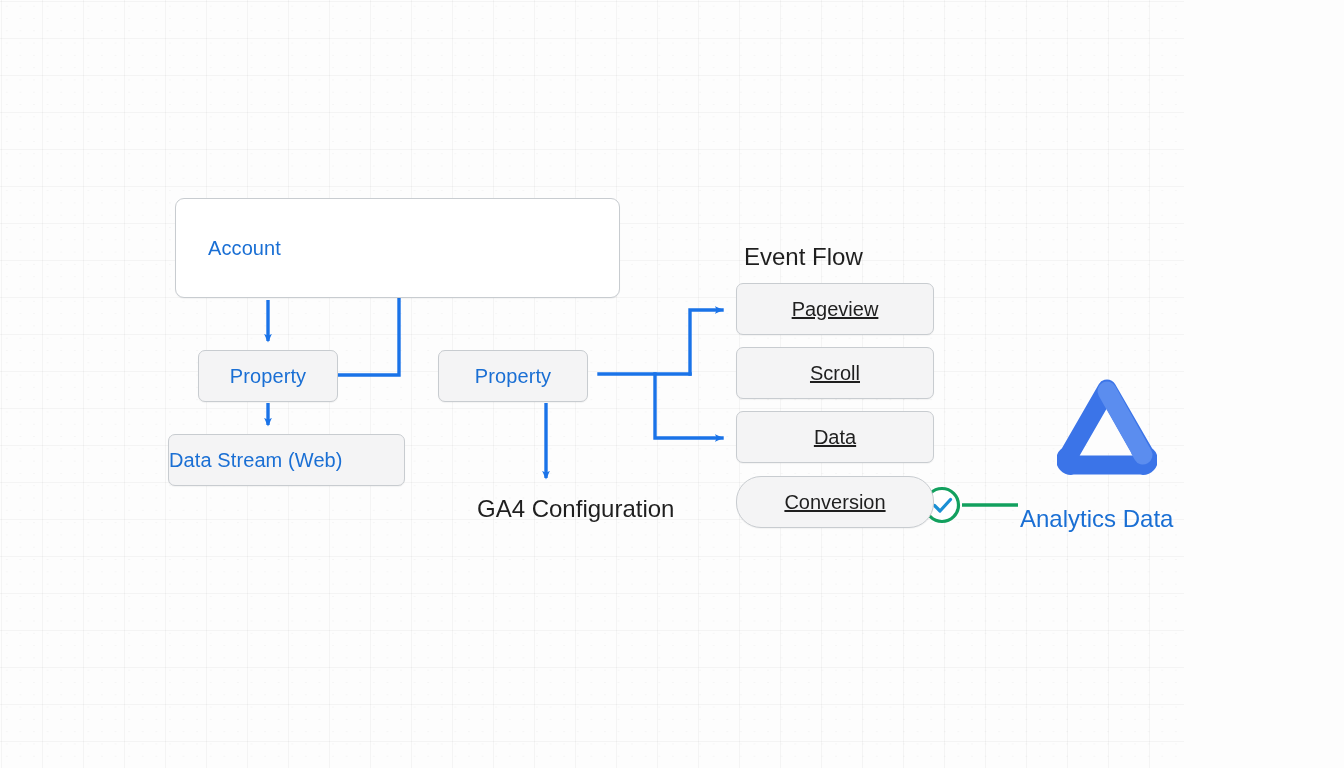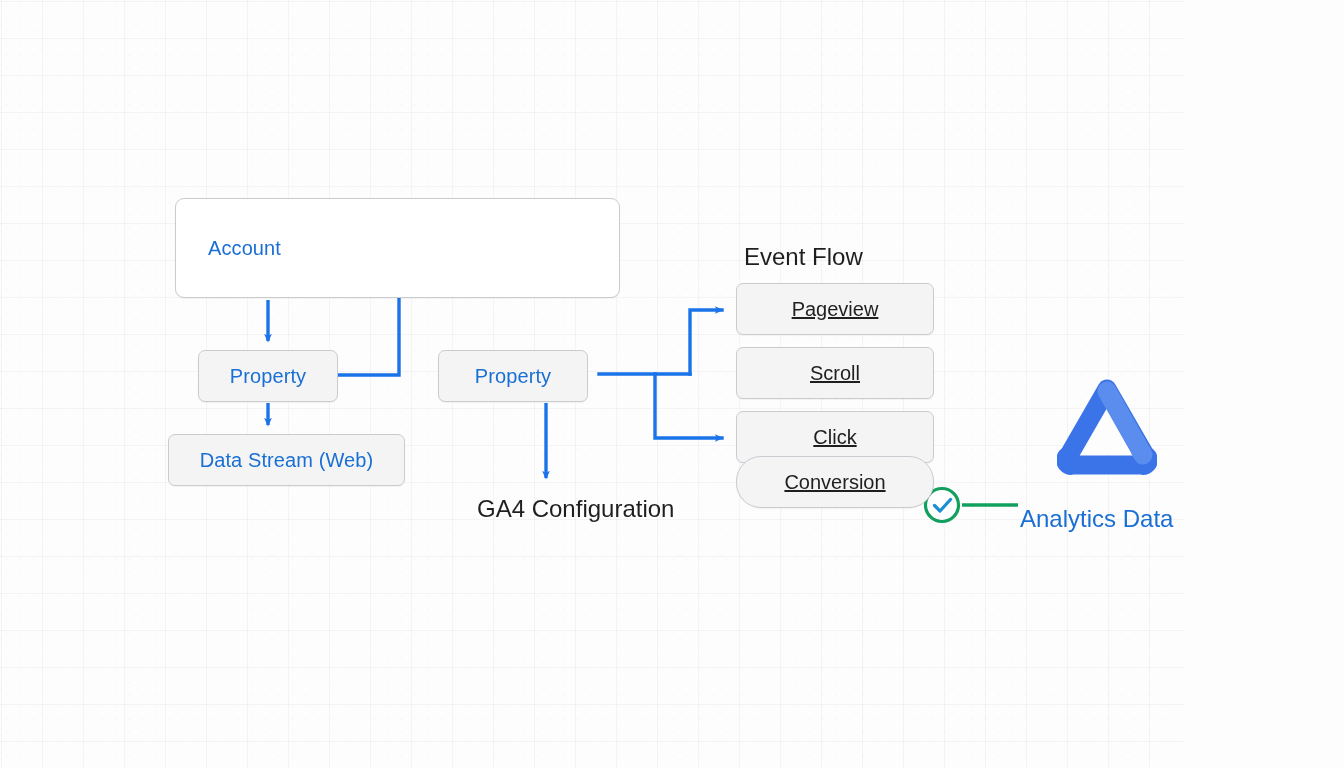--- a/index.html
+++ b/index.html
@@ -50,21 +50,21 @@
   }
   #node-property-left {
     left: 198px; top: 350px;
     width: 140px; height: 52px;
     justify-content: center;
     border-radius: 7px;
   }
   #node-datastream {
     left: 168px; top: 434px;
     width: 237px; height: 52px;
-    justify-content: center;
+    justify-content: flex-start;
     border-radius: 7px;
   }
   #node-property-right {
     left: 438px; top: 350px;
     width: 150px; height: 52px;
     justify-content: center;
     border-radius: 7px;
   }
   .event-node {
     left: 736px;
@@ -75,21 +75,21 @@
   }
   .event-label {
     color: #1f1f1f;
     font-size: 20px;
     white-space: nowrap;
     text-decoration: underline;
   }
   #event-0 { top: 283px; }
   #event-1 { top: 347px; }
   #event-2 { top: 411px; }
-  #event-3 { top: 456px; border-radius: 25px; }
+  #event-3 { top: 476px; border-radius: 25px; }
 
   .plain-label {
     position: absolute;
     color: #1f1f1f;
     font-size: 24px;
     white-space: nowrap;
   }
   #label-event-flow { left: 744px; top: 243px; }
   #label-ga4 { left: 477px; top: 495px; }
 
@@ -180,21 +180,21 @@
 
   <div class="plain-label" id="label-event-flow">Event Flow</div>
 
   <div class="node event-node" id="event-0">
     <span class="event-label">Pageview</span>
   </div>
   <div class="node event-node" id="event-1">
     <span class="event-label">Scroll</span>
   </div>
   <div class="node event-node" id="event-2">
-    <span class="event-label">Click</span>
+    <span class="event-label">Data</span>
   </div>
   <div class="node event-node" id="event-3">
     <span class="event-label">Conversion</span>
   </div>
 
   <svg id="logo-mark" viewBox="0 0 100 100" width="100" height="100">
 
     <path d="M50 12 L88 78 A1 1 0 0 1 84 88 L16 88 A1 1 0 0 1 12 78 Z" fill="none" stroke="#3b74e8" stroke-width="19" stroke-linejoin="round"></path>
 
     <path d="M50 14 L86 78" fill="none" stroke="#5b8def" stroke-width="19" stroke-linecap="round"></path>

